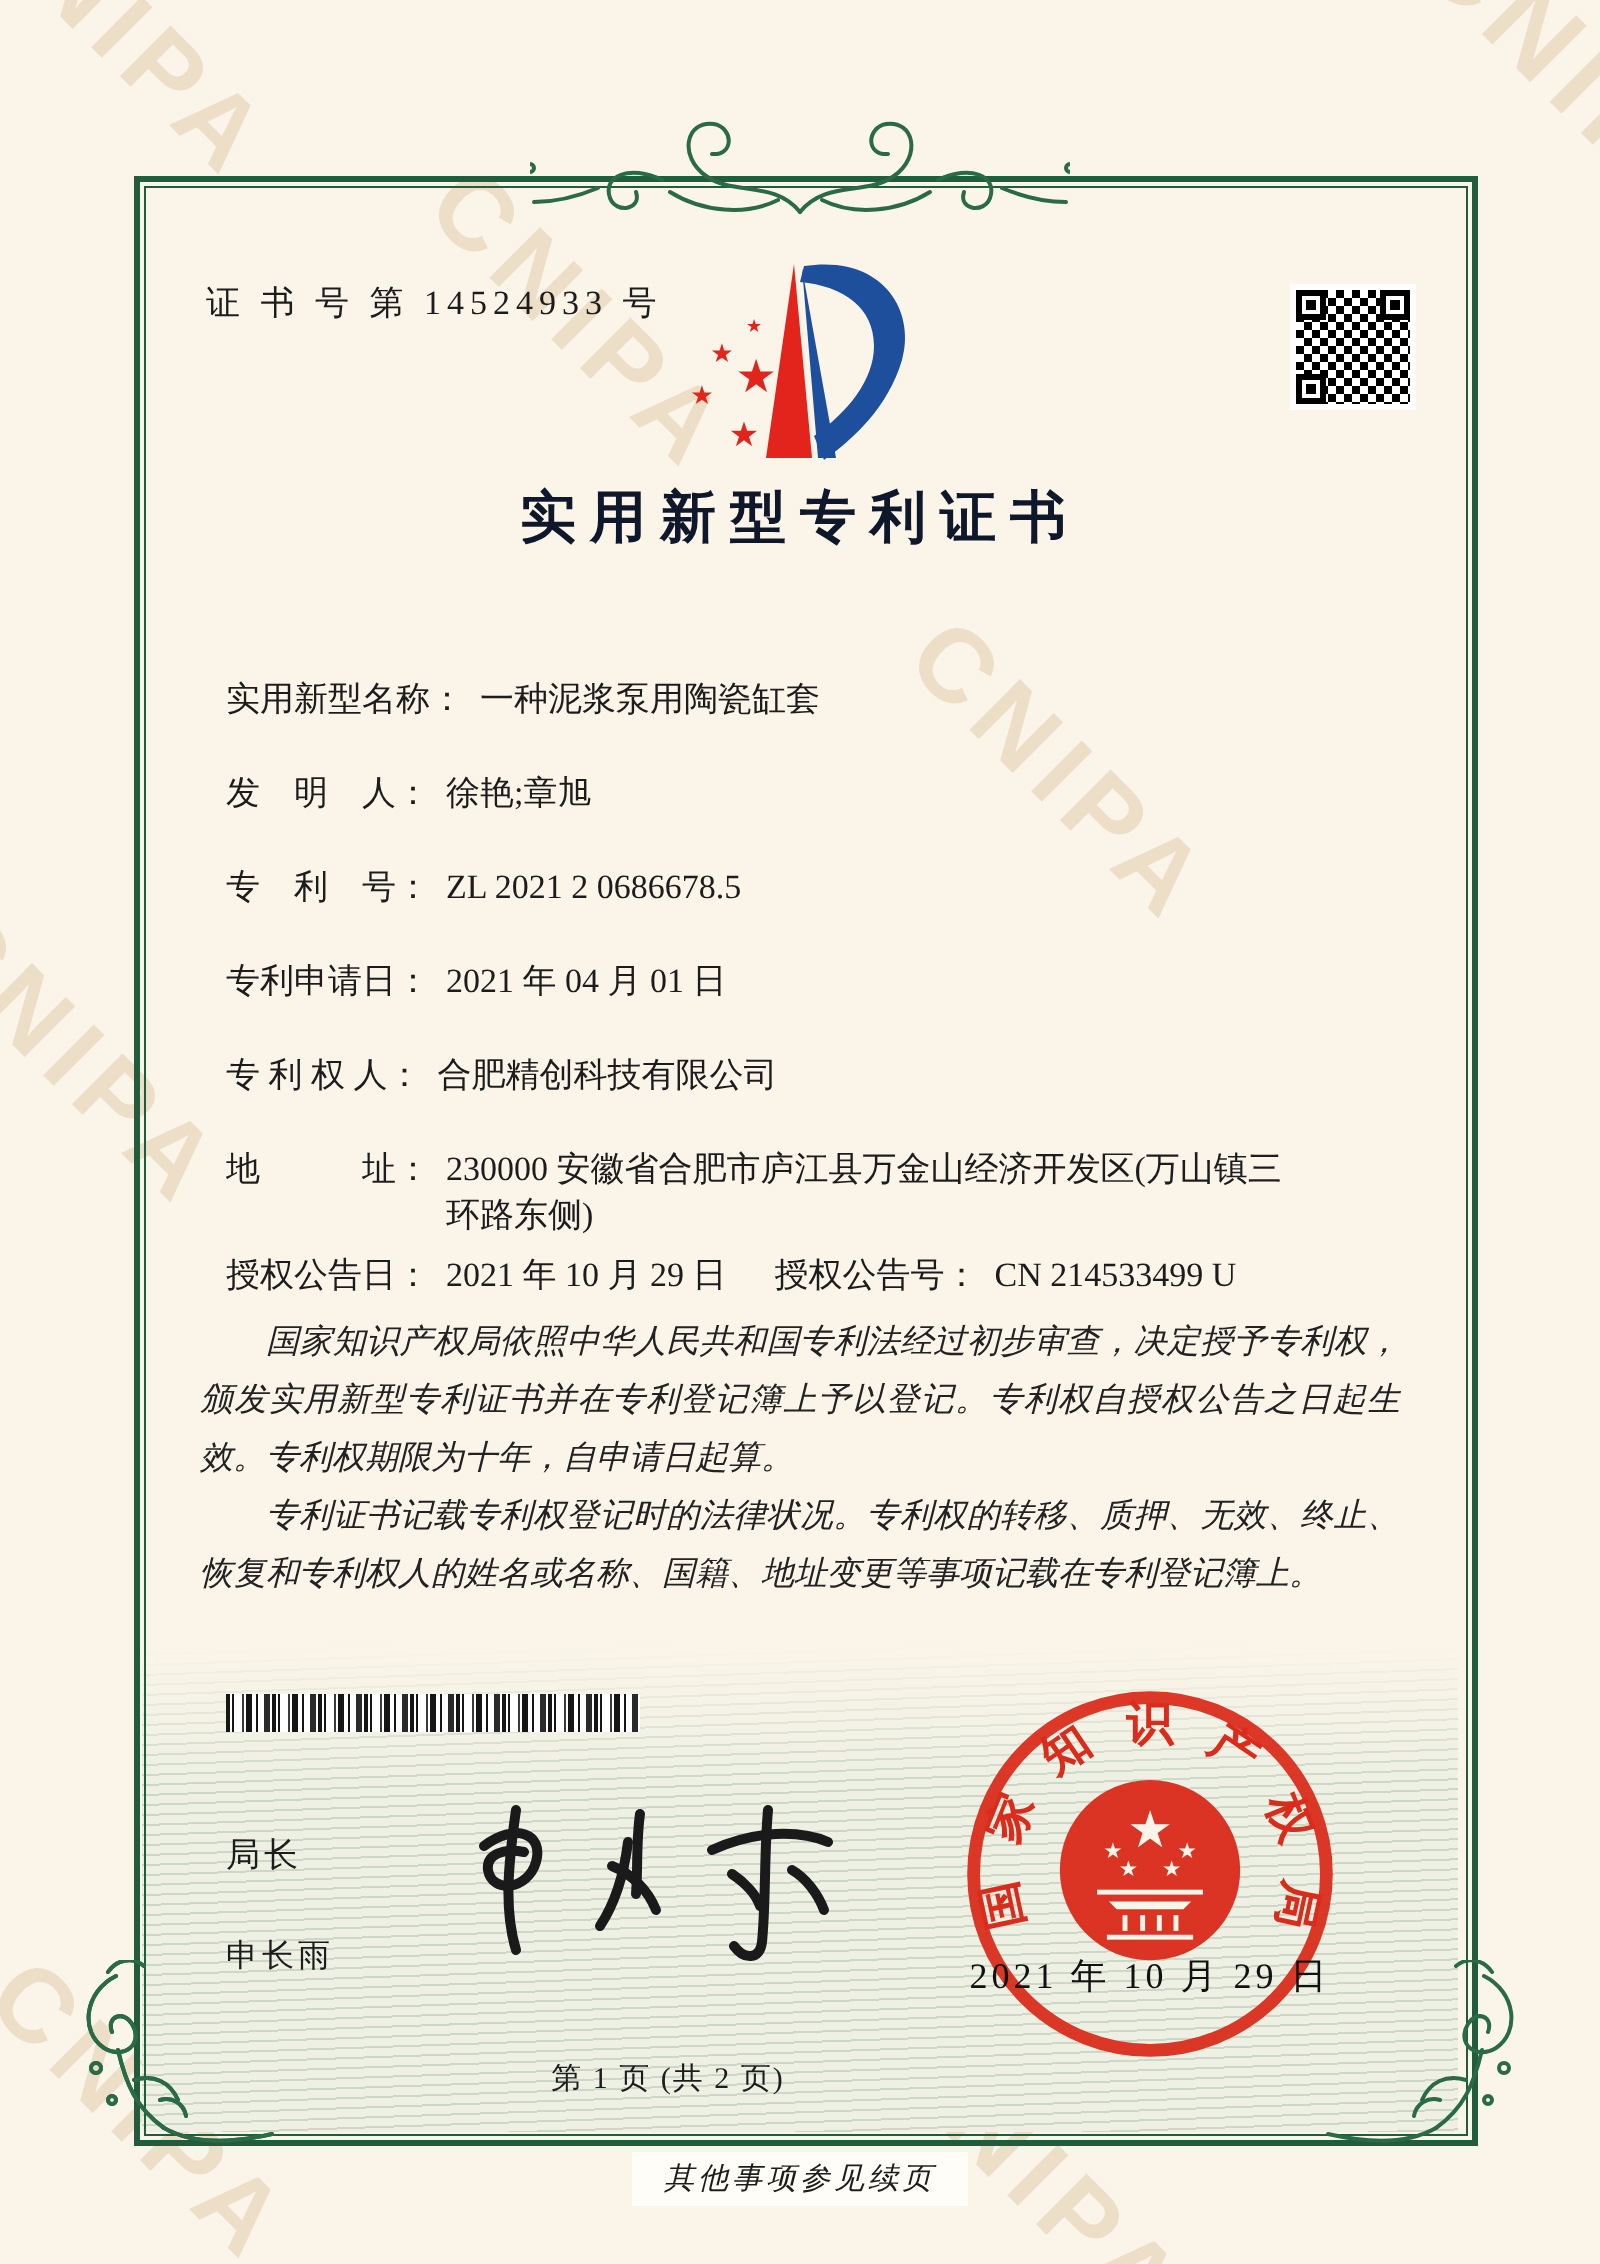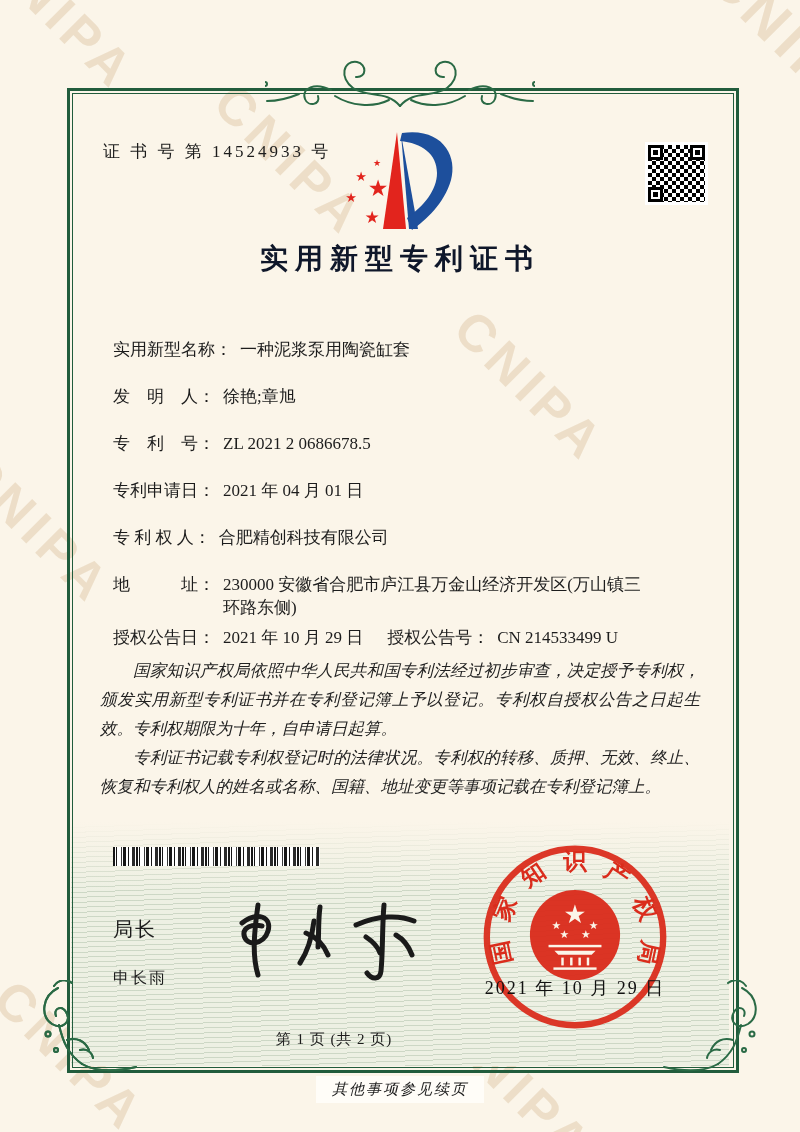--- a/index.html
+++ b/index.html
@@ -50,21 +50,21 @@
          font-size:16.5px;line-height:29px;font-style:italic;text-align:justify;color:#222;}
   .paras p{margin:0;text-indent:2em;}
 
   
   .barcode{position:absolute;z-index:4;left:113px;top:847px;width:207px;height:19px;
     background:repeating-linear-gradient(90deg,
       #161616 0 2px,#fff 2px 3px,#161616 3px 4px,#fff 4px 8px,#3a3a3a 8px 9px,#fff 9px 10px,
       #161616 10px 13px,#fff 13px 15px,#161616 15px 16px,#fff 16px 19px,#2a2a2a 19px 22px,#fff 22px 23px);}
 
   
-  .sig-title{position:absolute;z-index:4;left:113px;top:916px;font-size:20px;letter-spacing:2px;
+  .sig-title{position:absolute;z-index:4;left:113px;top:916px;font-size:17px;letter-spacing:2px;
              font-family:"Liberation Sans","DejaVu Sans",sans-serif;}
   .sig-name{position:absolute;z-index:4;left:113px;top:968px;font-size:16px;letter-spacing:2px;
              font-family:Liberation Sans, sans-serif;}
   .signature{position:absolute;z-index:5;left:228px;top:893px;}
   .signature path{stroke:#1a1a1a;stroke-width:5;fill:none;stroke-linecap:round;stroke-linejoin:round;}
 
   
   .seal{position:absolute;z-index:5;left:477px;top:839px;width:196px;height:196px;}
   .seal-char{font-size:24px;font-weight:bold;fill:#da2c1c;font-family:"Liberation Serif",serif;}
   .seal-date{position:absolute;z-index:6;left:477px;top:976px;width:196px;text-align:center;

